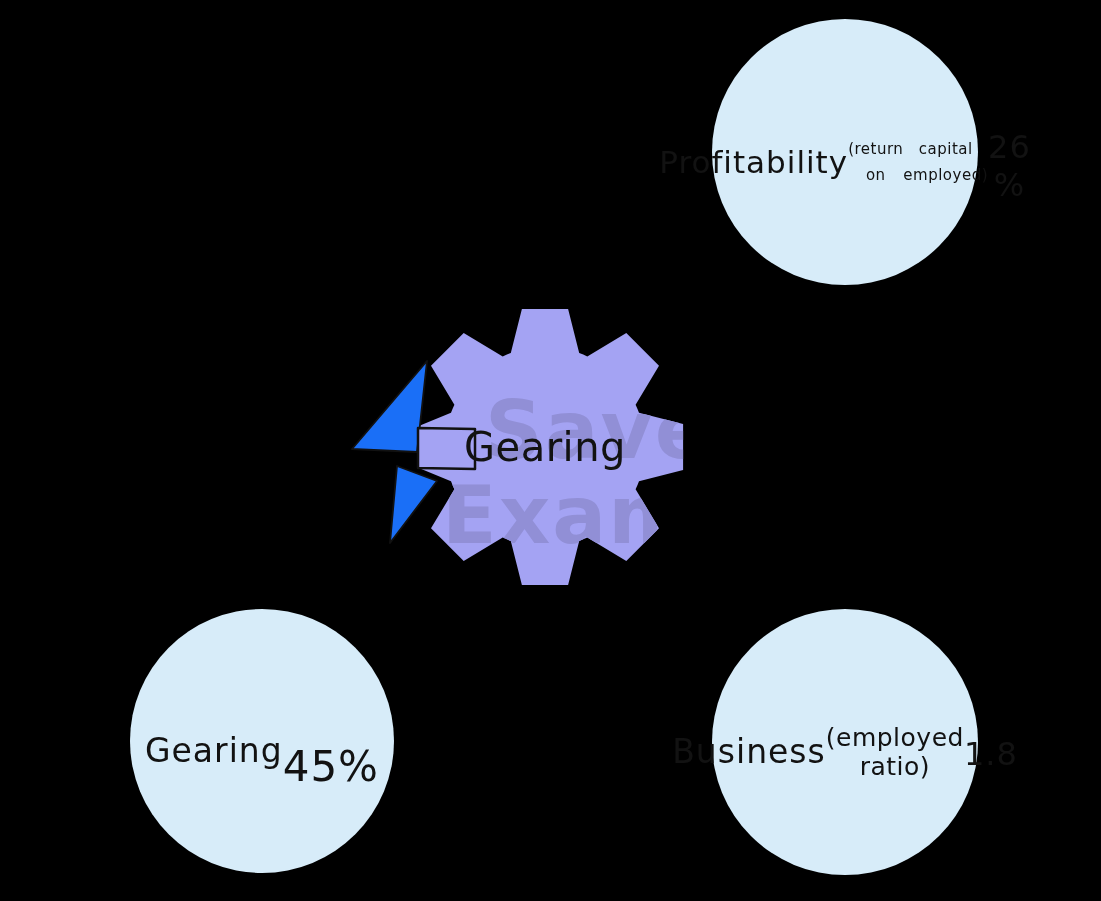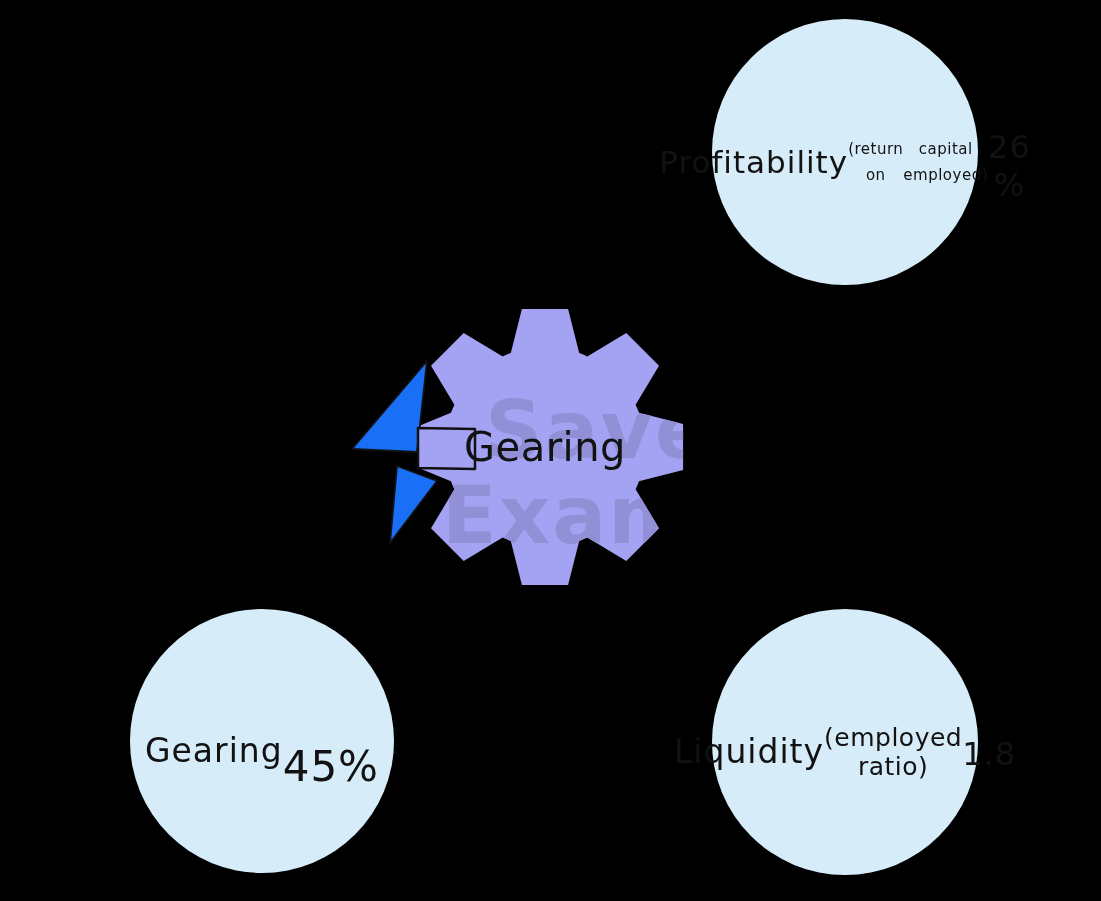--- a/index.html
+++ b/index.html
@@ -77,16 +77,16 @@
   <div class="subtitle" data-name="node-subtitle-line2">capital employed)</div>
   <div class="value" data-name="node-value">26 %</div>
 </div>
 
 <div class="node" id="node-gearing" data-name="node-gearing">
   <div class="title" data-name="node-title">Gearing</div>
   <div class="value" data-name="node-value">45%</div>
 </div>
 
 <div class="node" id="node-liquidity" data-name="node-liquidity">
-  <div class="title" data-name="node-title">Liquidity</div>
+  <div class="title" data-name="node-title">Business</div>
   <div class="subtitle" data-name="node-subtitle">(employed ratio)</div>
   <div class="value" data-name="node-value">1.8</div>
 </div>
 
 </body></html>

